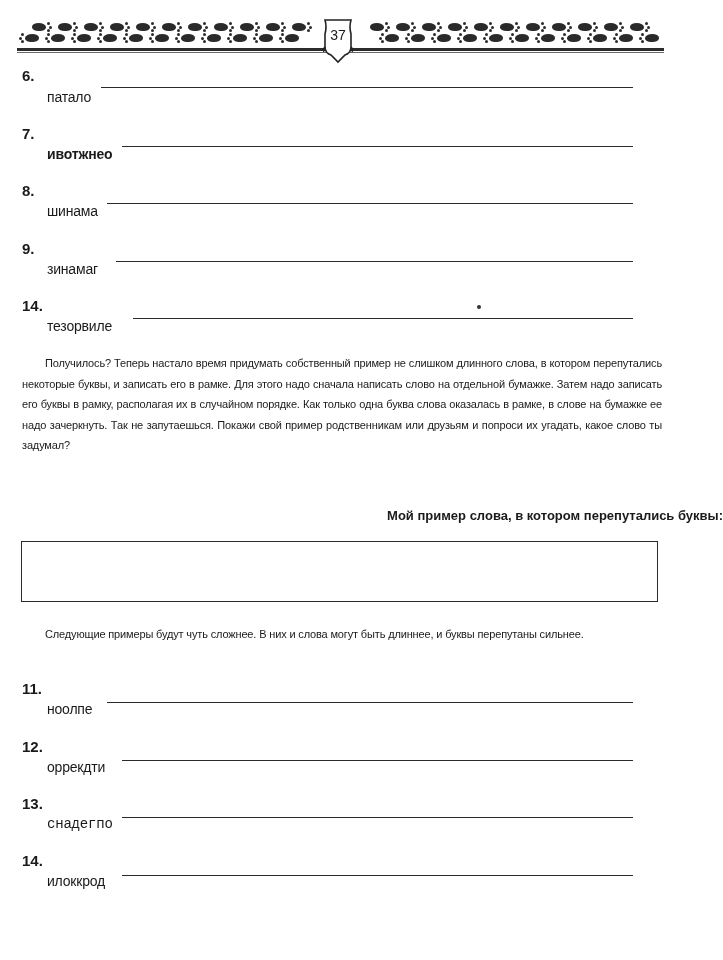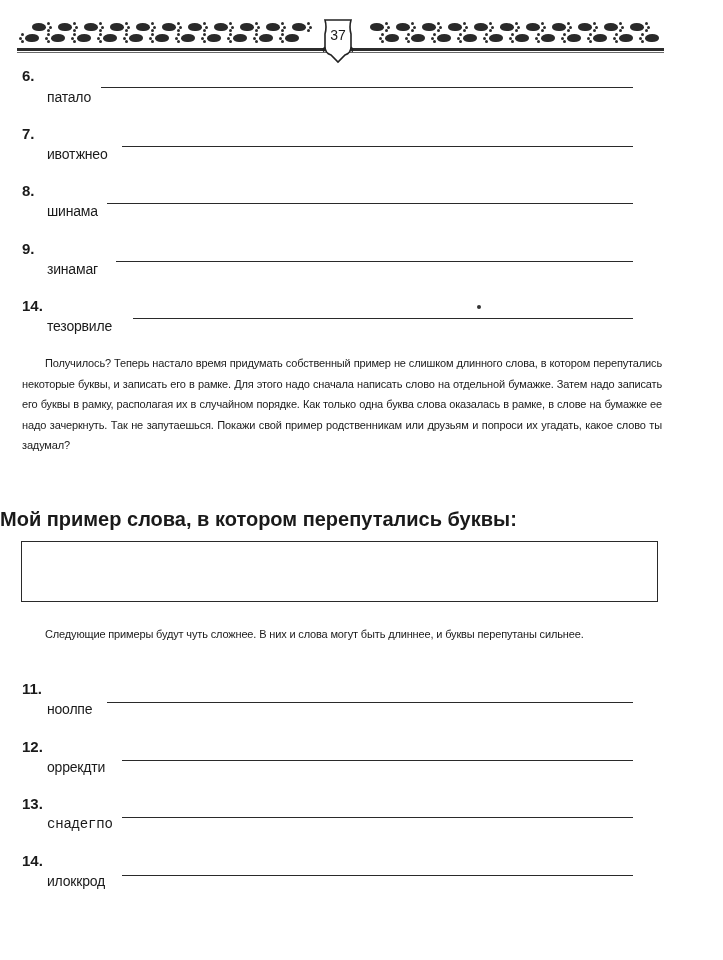--- a/index.html
+++ b/index.html
@@ -25,22 +25,22 @@
                 font-size: 14px; font-family: "Liberation Sans Narrow", "Liberation Sans", sans-serif; }
 
     .item-num { position: absolute; left: 22px; font-weight: bold; font-size: 15px; }
     .item-word { position: absolute; left: 47px; font-size: 14px; letter-spacing: -0.2px; }
     .answer-line { position: absolute; height: 1px; border-bottom: 1.5px solid #2a2a2a; right: 90px; }
 
     .para { position: absolute; left: 22px; width: 640px; font-size: 11px; line-height: 20.5px;
             text-align: justify; letter-spacing: -0.15px; }
     .para .indent { display: inline-block; width: 23px; }
 
-    .box-title { position: absolute; left: 0; width: 723px; text-align: left; top: 508px;
-                 font-weight: bold; font-size: 20px; }
+    .box-title { position: absolute; left: 0; width: 723px; text-align: right; top: 508px;
+                 font-weight: bold; font-size: 13px; }
     .example-box { position: absolute; left: 21px; top: 541px; width: 637px; height: 61px;
                    border: 1.5px solid #2a2a2a; box-sizing: border-box; }
     .speck { position: absolute; left: 477px; top: 305px; width: 4px; height: 4px; background: #333;
              border-radius: 50%; }
   </style>
 </head>
 <body>
 
 <div class="header">
   <div class="paw-row" id="paws-left-top" style="left:30px; top:22px;">
@@ -328,21 +328,21 @@
 <div class="speck"></div>
 
 <div>
   <div>
     <div class="item-num" style="top:67px;">6.</div>
     <div class="item-word" style="top:89px;">патало</div>
     <div class="answer-line" style="left:101px; top:86px;"></div>
   </div>
   <div>
     <div class="item-num" style="top:125px;">7.</div>
-    <div class="item-word" style="top:146px;">ивотжнео</div>
+    <div class="item-word" style="top:146px;font-weight:bold;">ивотжнео</div>
     <div class="answer-line" style="left:122px; top:145px;"></div>
   </div>
   <div>
     <div class="item-num" style="top:182px;">8.</div>
     <div class="item-word" style="top:203px;">шинама</div>
     <div class="answer-line" style="left:107px; top:202px;"></div>
   </div>
   <div>
     <div class="item-num" style="top:240px;">9.</div>
     <div class="item-word" style="top:261px;">зинамаг</div>

